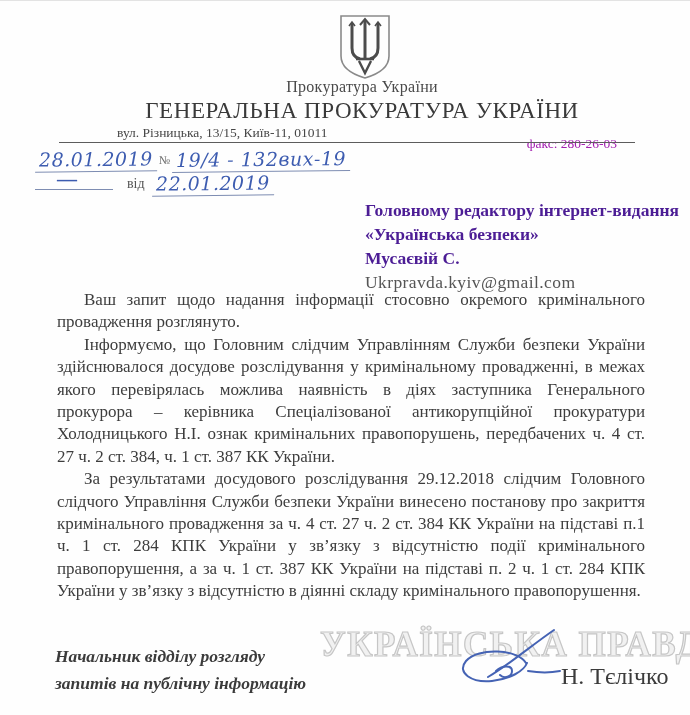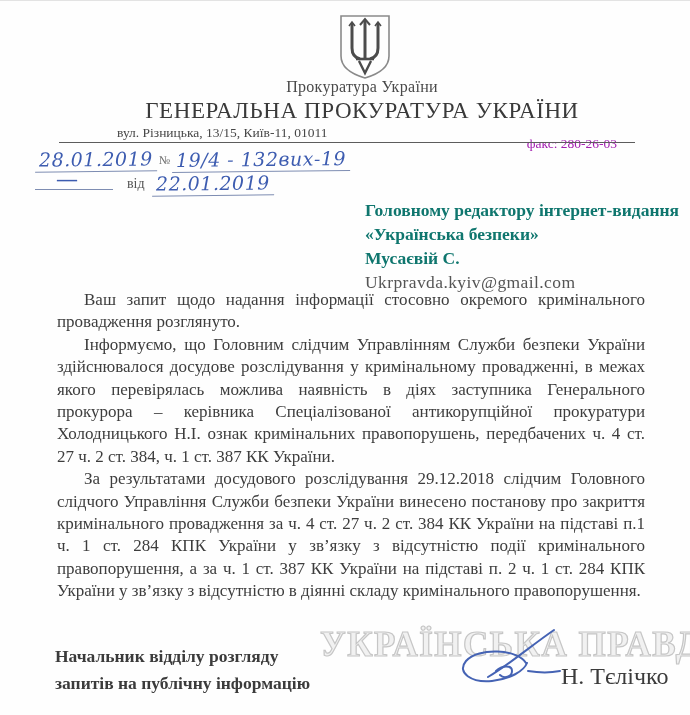--- a/index.html
+++ b/index.html
@@ -39,42 +39,42 @@
   .printed-small { font-size:12px; color:#6b6b6b; margin:0 2px; vertical-align:2px; }
   .printed-vid  { font-size:14px; color:#545454; margin:0 7px 0 10px; vertical-align:2px; }
   .blank-underline {
     display:inline-block; width:78px; height:16px;
     border-bottom:1px solid #7e8db2; margin-right:4px;
   }
   .hw-dash { color:#3d5cb0; font-weight:bold; position:relative; top:-4px; margin-left:-60px; margin-right:40px; font-size:20px; }
 
   
   .recipient { position:absolute; top:197px; left:365px; font-size:17.5px; line-height:24px; }
-  .recipient .bold { font-weight:bold; color:#0f766e; }
+  .recipient .bold { font-weight:bold; color:#4c1d95; }
   .recipient .email { font-weight:normal; color:#555; letter-spacing:0.4px; }
 
   
   .body-text {
     position:absolute; top:288px; left:57px; width:588px;
     font-size:17px; line-height:22.4px; text-align:justify; color:#3d3d3d;
   }
   .body-text p { margin:0; text-indent:27px; }
 
   
   .watermark {
     position:absolute; top:624px; left:320px; z-index:1;
     font-family:"Liberation Serif", serif;
     font-size:35px; font-weight:bold; white-space:nowrap;
     letter-spacing:1.5px;
     color: rgba(205,205,205,0.25);
     -webkit-text-stroke: 1.2px #c6c6c6;
   }
   .sig-left {
     position:absolute; top:642px; left:55px; z-index:2;
-    font-weight:bold; font-size:17.5px; line-height:27px; color:#3b3b3b;
+    font-weight:bold; font-size:17.5px; line-height:27px; color:#3b3b3b;font-style:italic;
   }
   .sig-name {
     position:absolute; top:662px; left:561px; z-index:2;
     font-weight:normal; font-size:24px; color:#3b3b3b;
   }
   .sig-scribble { position:absolute; top:626px; left:448px; z-index:2; }
 </style>
 </head>
 <body>
 

